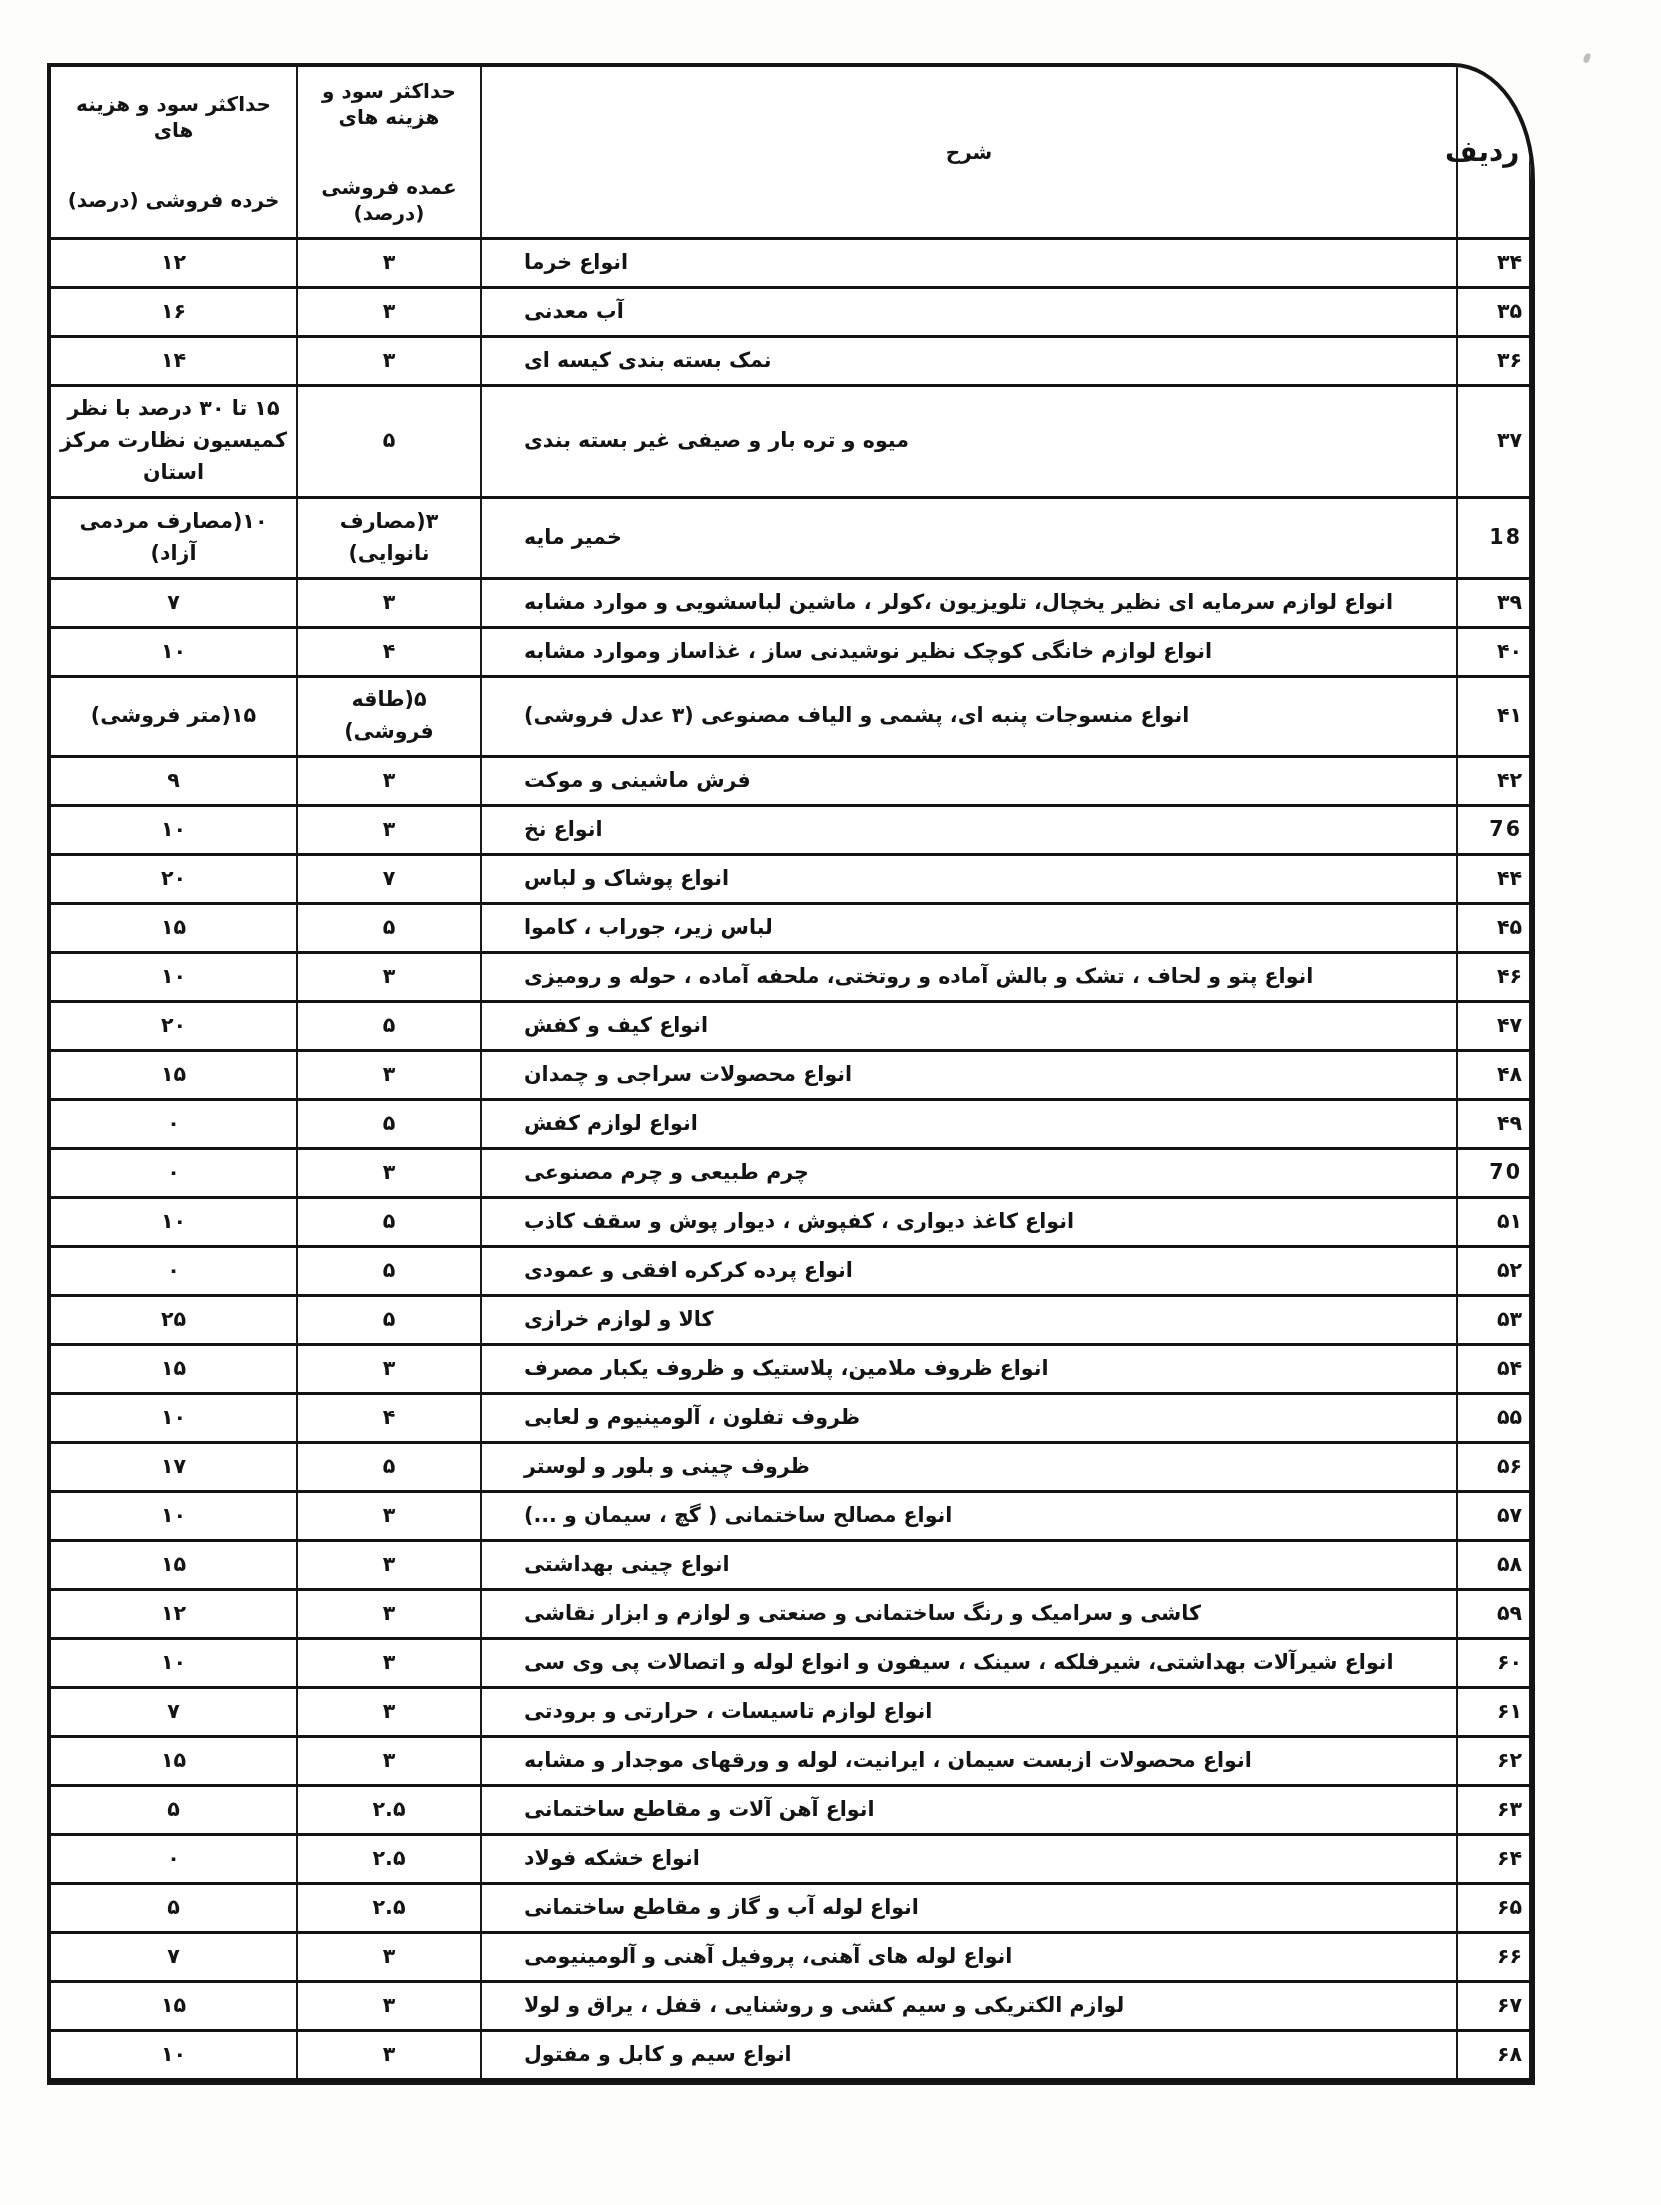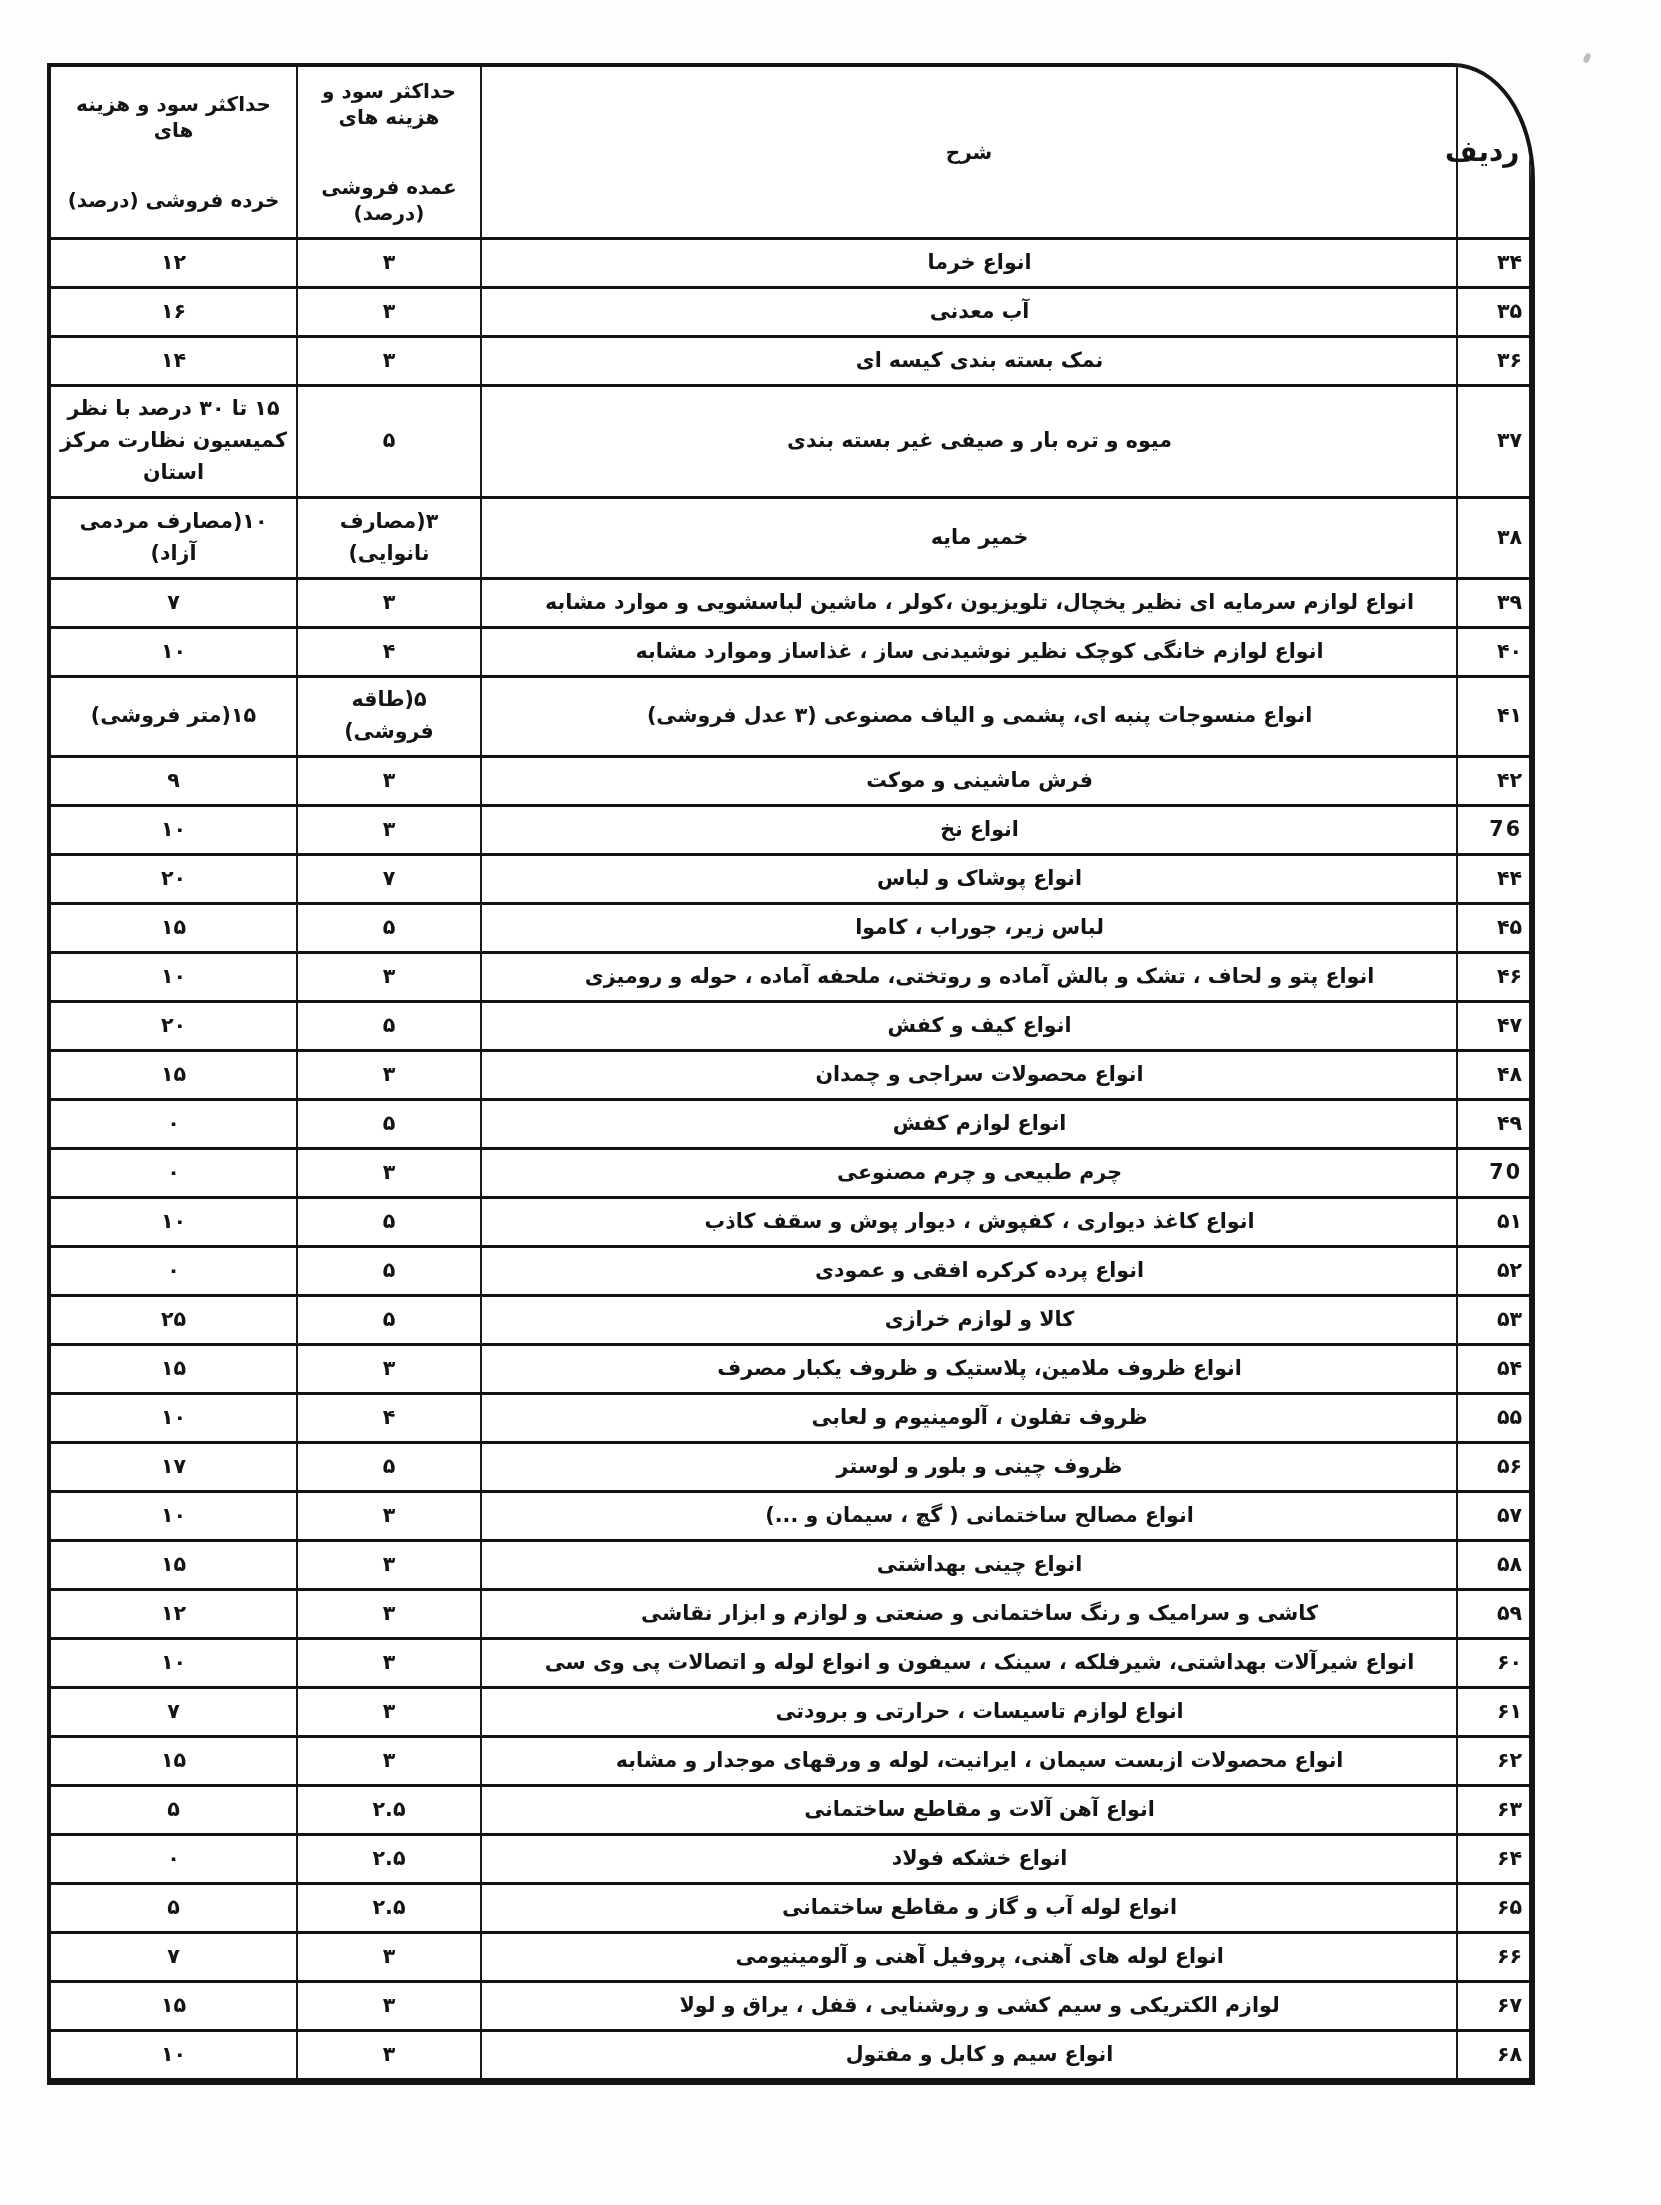--- a/index.html
+++ b/index.html
@@ -76,23 +76,23 @@
     height: 49px;
     font-size: 20.6px;
     padding: 6.9px 6.9px;
     line-height: 1.55;
   }
   td.cell-row-number {
     text-align: right;
     letter-spacing: 2.1px;
   }
   td.cell-description {
-    text-align: center;
+    text-align: left;
     padding-right: 6.9px;
-    padding-left: 28px;
+    padding-left: 42px;
   }
   td.cell-wholesale,
   td.cell-retail {
     text-align: center;
   }
 </style>
 </head>
 <body>
 
 <div class="scan-artifact" style="left:1584px; top:53px;"></div>
@@ -138,21 +138,21 @@
           <td class="cell-wholesale">۳</td>
           <td class="cell-retail">۱۴</td>
         </tr>
         <tr>
           <td class="cell-row-number">۳۷</td>
           <td class="cell-description">میوه و تره بار و صیفی غیر بسته بندی</td>
           <td class="cell-wholesale">۵</td>
           <td class="cell-retail">۱۵ تا ۳۰ درصد با نظر کمیسیون نظارت مرکز استان</td>
         </tr>
         <tr>
-          <td class="cell-row-number">۳۸</td>
+          <td class="cell-row-number">18</td>
           <td class="cell-description">خمیر مایه</td>
           <td class="cell-wholesale">۳(مصارف نانوایی)</td>
           <td class="cell-retail">۱۰(مصارف مردمی آزاد)</td>
         </tr>
         <tr>
           <td class="cell-row-number">۳۹</td>
           <td class="cell-description">انواع لوازم سرمایه ای نظیر یخچال، تلویزیون ،کولر ، ماشین لباسشویی و موارد مشابه</td>
           <td class="cell-wholesale">۳</td>
           <td class="cell-retail">۷</td>
         </tr>

